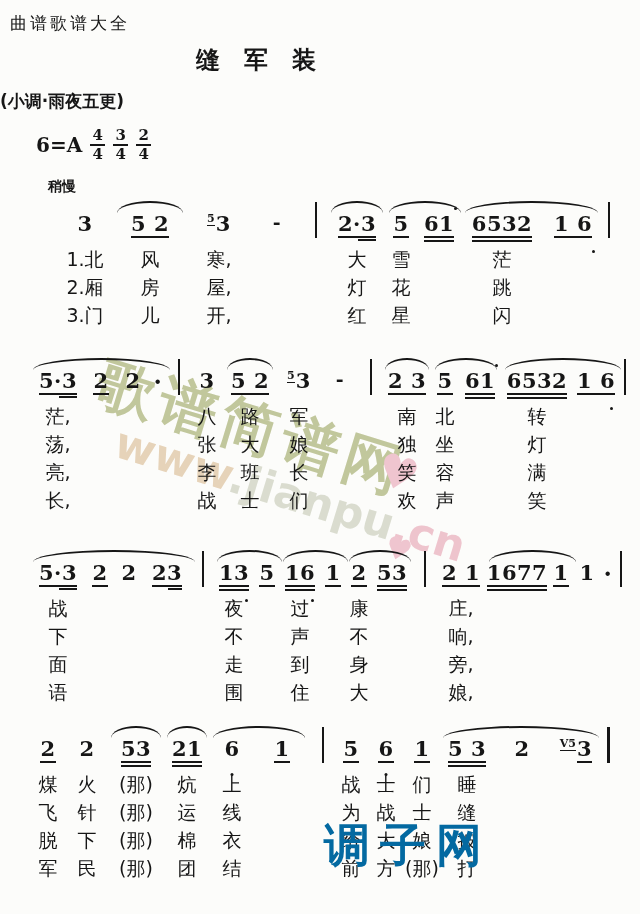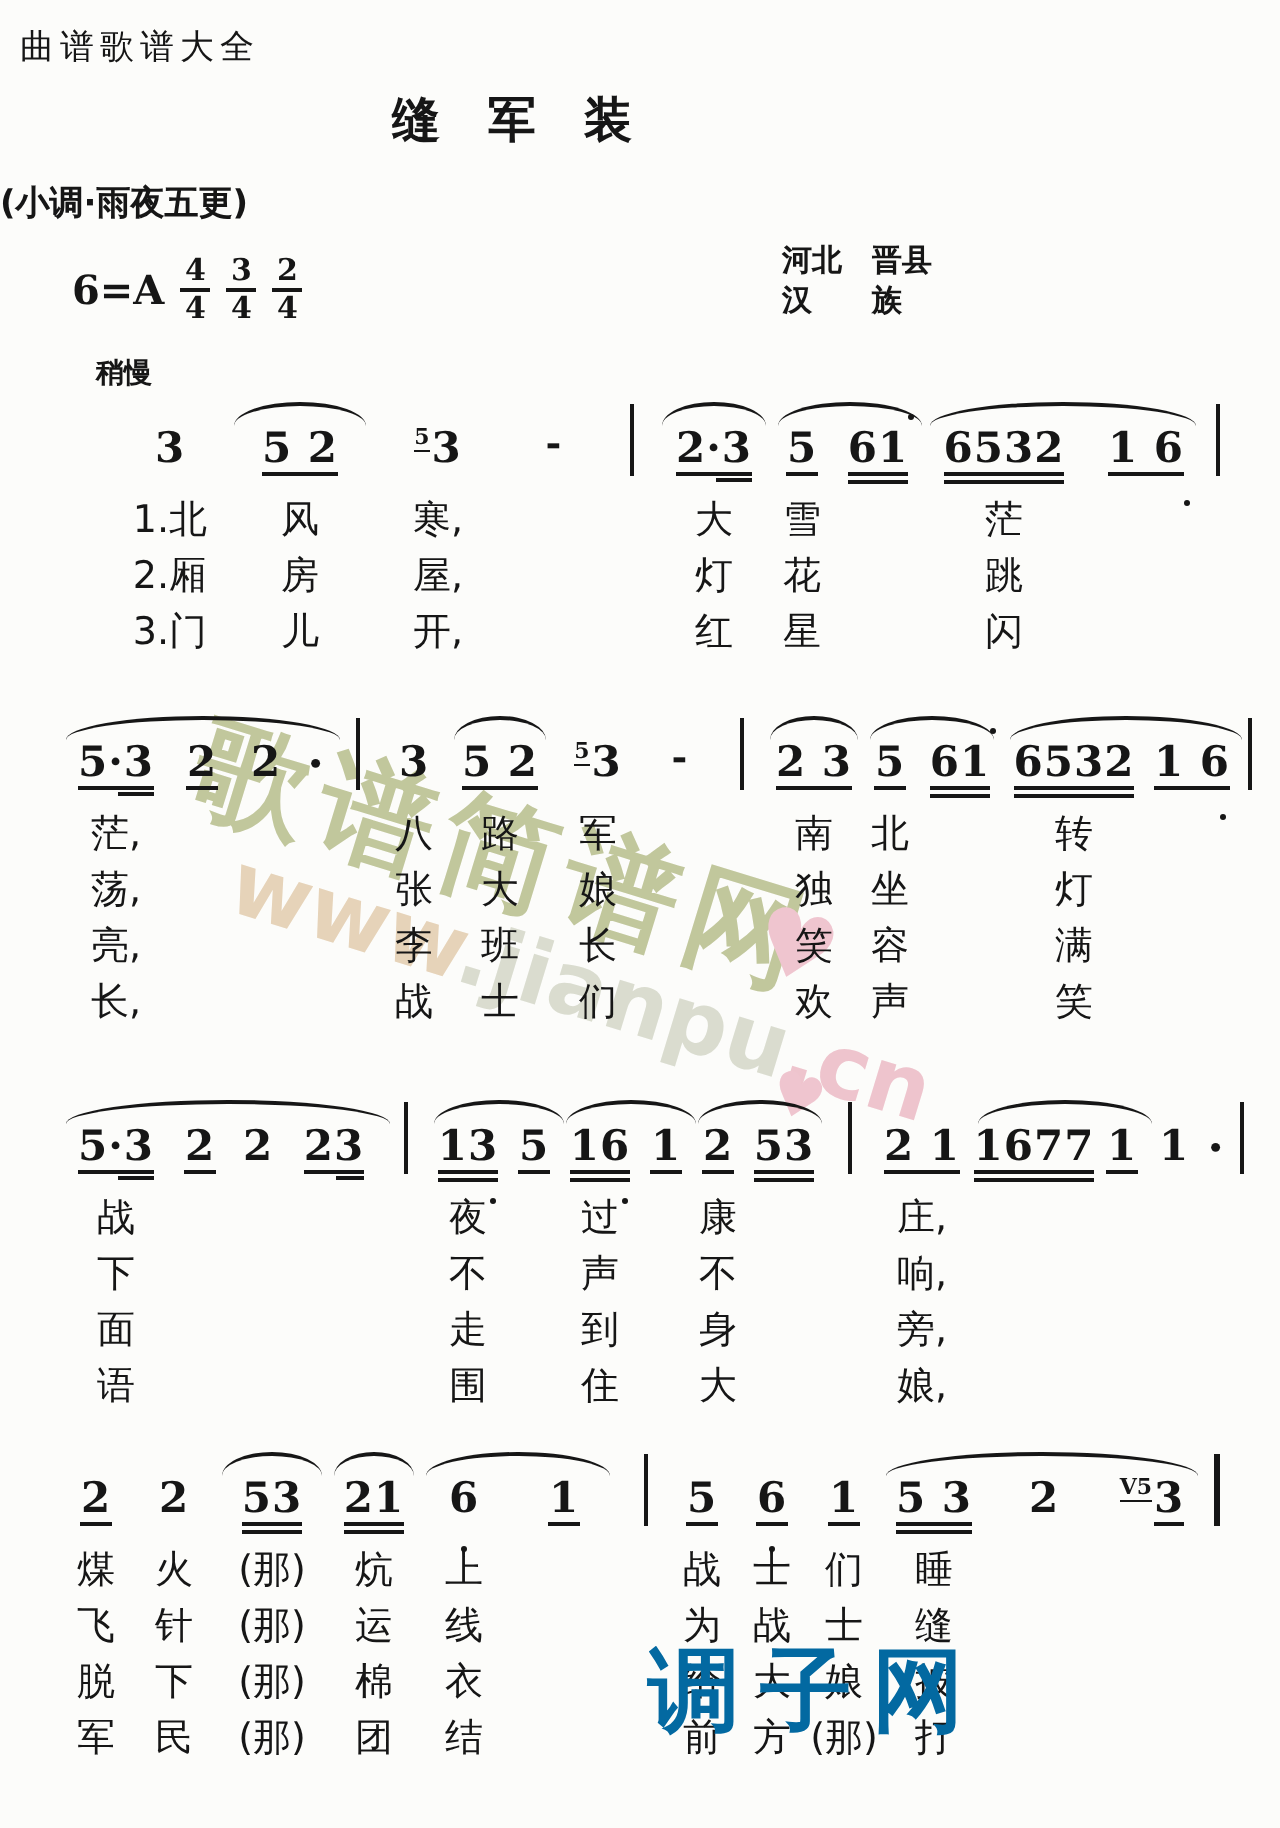--- a/index.html
+++ b/index.html
@@ -109,21 +109,20 @@
         <i></i>
         <b>4</b>
     </span>
     <span class="frac">
       <b>2</b>
         <i></i>
         <b>4</b>
     </span>
   </div>
 
-  <div class="origin"><span>河北　晋县</span><br><span>汉　　族</span></div>
 
   <div class="tempo">稍慢</div>
 
   <div class="wm">
     <div class="wm-cn">歌谱简谱网</div>
     <div class="wm-url"><span class="wm-www">www</span><span class="wm-jp">.jianpu</span><span class="wm-cc">.cn</span></div>
     <span class="wm-heart1">♥</span>
     <span class="wm-heart2">♥</span>
   </div>
 

